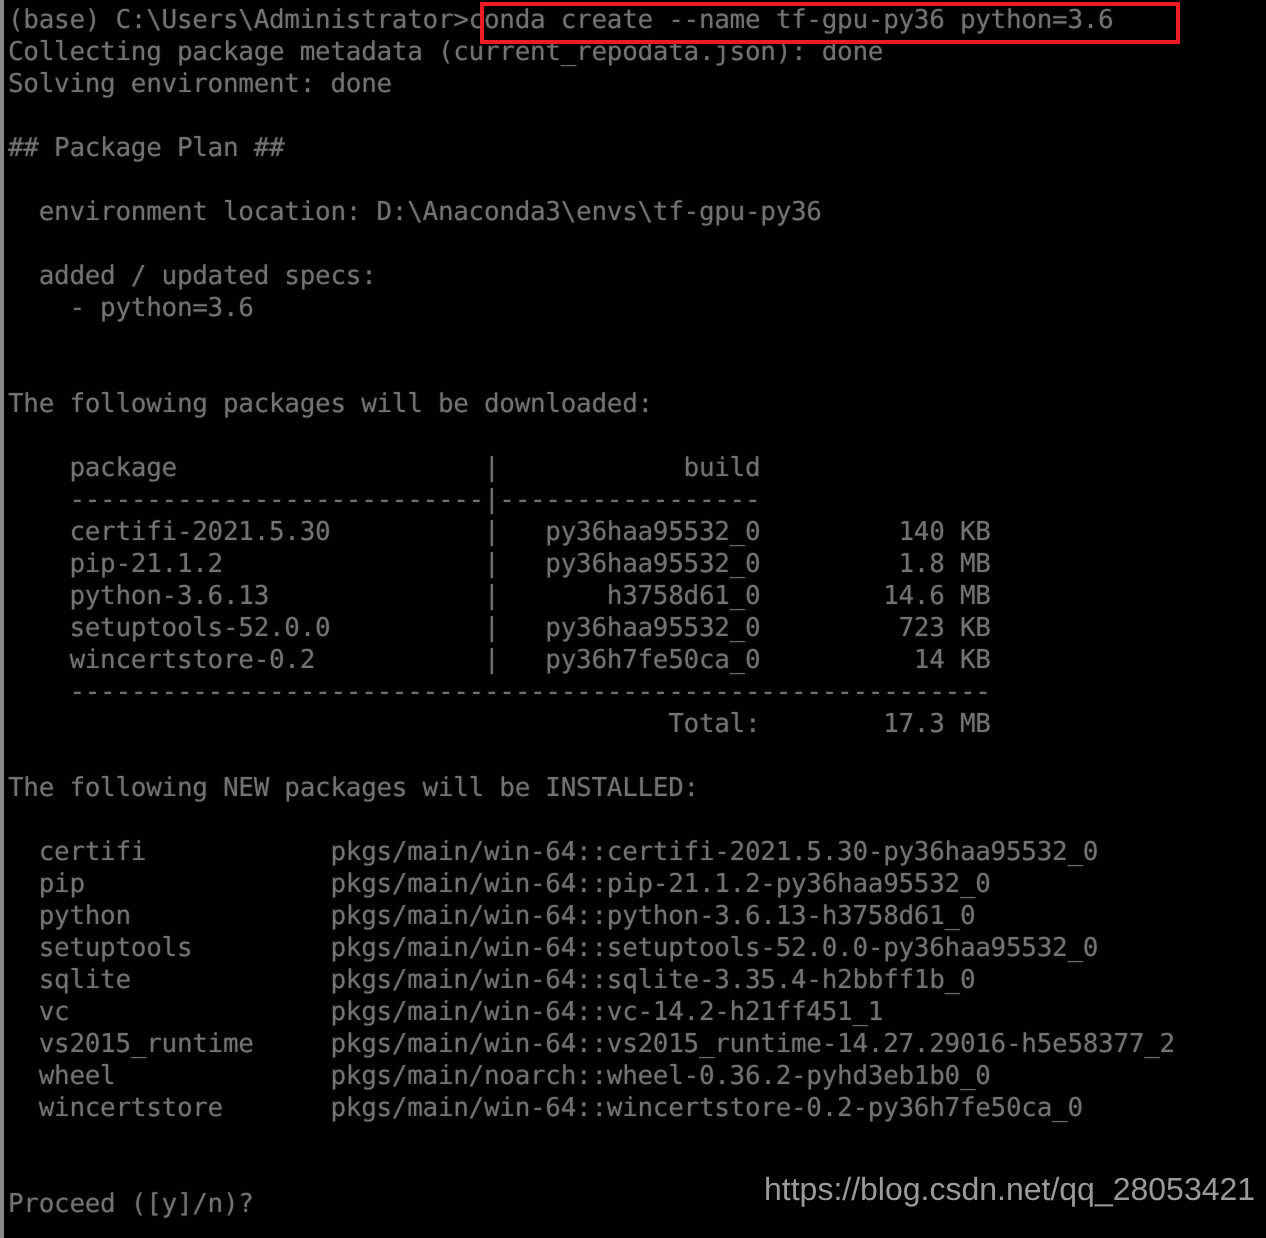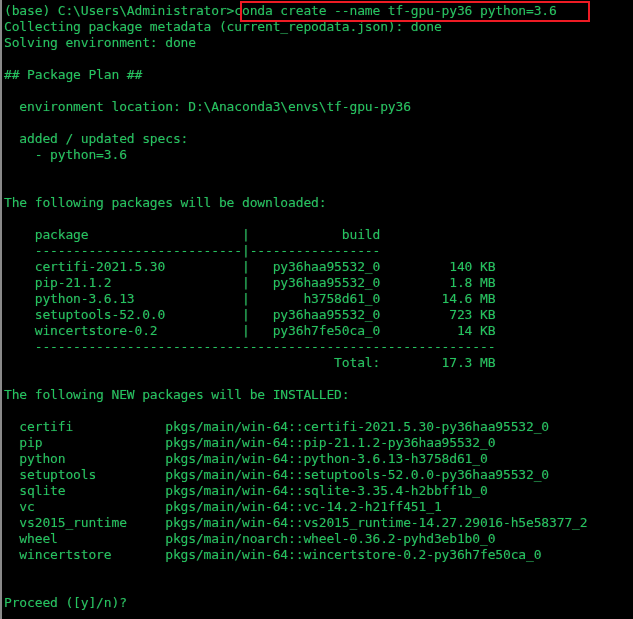--- a/index.html
+++ b/index.html
@@ -24,21 +24,21 @@
     border-left: 2px solid #8a8a8a;
     overflow: hidden;
   }
 
   #console-text {
     position: absolute;
     left: 0;
     top: 0;
     margin: 0;
     padding: 3px 0 0 2px;
-    color: #22c55e;
+    color: #737373;
     font-family: "DejaVu Sans Mono", "Liberation Mono", monospace;
     font-size: 13px;
     line-height: 16px;
     letter-spacing: -0.15px;
     white-space: pre;
     font-weight: 500;
     text-shadow: 0 0 1px rgba(200,200,200,0.25);
   }
 
   #highlight-box {
@@ -102,14 +102,15 @@
   vc                 pkgs/main/win-64::vc-14.2-h21ff451_1
   vs2015_runtime     pkgs/main/win-64::vs2015_runtime-14.27.29016-h5e58377_2
   wheel              pkgs/main/noarch::wheel-0.36.2-pyhd3eb1b0_0
   wincertstore       pkgs/main/win-64::wincertstore-0.2-py36h7fe50ca_0
 
 
 Proceed ([y]/n)? </pre>
 
   <div id="highlight-box"></div>
 
+  <div id="watermark">https://blog.csdn.net/qq_28053421</div>
 
 </div>
 
 </body></html>

